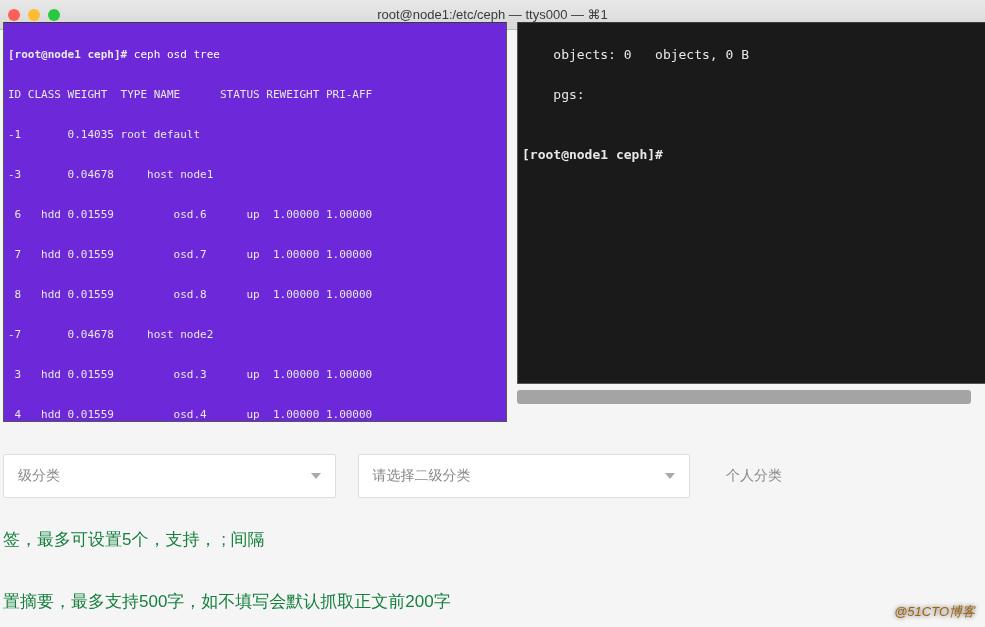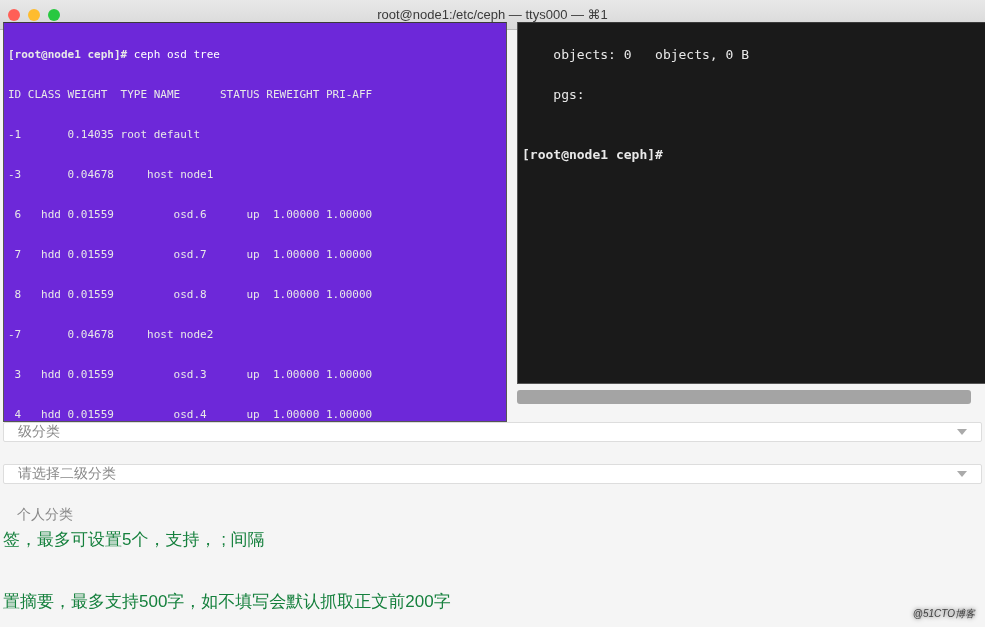--- a/index.html
+++ b/index.html
@@ -93,27 +93,26 @@
     .bg-ghost {
       position: absolute;
       color: rgba(120,120,120,0.35);
       font-size: 14px;
       white-space: nowrap;
       font-family: sans-serif;
       z-index: -1;
     }
     .form-row {
       position: absolute;
-      top: 416px;
+      top: 448px;
       left: 3px;
       right: 3px;
       display: flex;
       gap: 22px;
       padding: 6px 0;
-      flex-direction: column;
     }
     .select-box {
       flex: 1;
       height: 44px;
       border: 1px solid #ddd;
       background: #fff;
       display: flex;
       align-items: center;
       justify-content: space-between;
       padding: 0 14px;
@@ -134,22 +133,22 @@
       left: 3px;
       font-size: 17px;
       color: #15803d;
     }
     .hint1 { top: 528px; }
     .hint2 { top: 590px; }
     .watermark {
       position: absolute;
       right: 10px;
       bottom: 6px;
-      color: #404040;
-      font-size: 10px;
+      color: #a16207;
+      font-size: 13px;
       text-shadow: 0 0 4px rgba(0,0,0,0.7);
       font-style: italic;
     }
     .term-row { display: block; }
   </style>
 </head>
 <body>
 
 <div class="bg-ghost" style="top:85px;left:3px;">eploy osd  --data /dev/sdb node1</div>
 <div class="bg-ghost" style="top:155px;left:3px;">/s_51946/images/blog..../12/4...a4x5...7d...b375</div>

